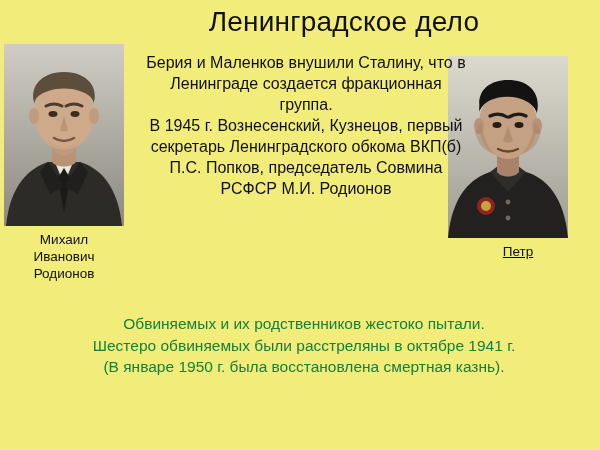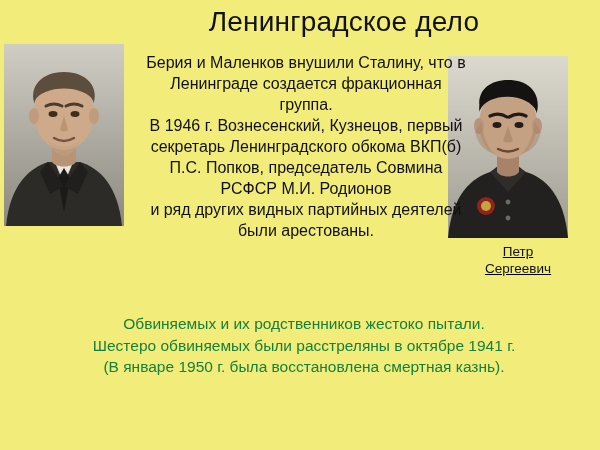--- a/index.html
+++ b/index.html
@@ -133,20 +133,25 @@
         <ellipse cx="49" cy="70" rx="4.5" ry="3" fill="#3b2d22"></ellipse>
         <ellipse cx="71" cy="70" rx="4.5" ry="3" fill="#3b2d22"></ellipse>
 
         <path d="M60 72 L56 86 q4 3 8 0 Z" fill="#bd9473"></path>
 
         <path d="M50 94 q10 6 20 0" stroke="#7a5440" stroke-width="2.5" fill="none" stroke-linecap="round"></path>
 
         <path d="M44 96 q16 14 32 0 q-4 14 -16 16 q-12 -2 -16 -16 Z" fill="#c3a084" opacity="0.5"></path>
       </svg>
     </div>
+    <div class="caption">
+      <div>Михаил</div>
+      <div>Иванович</div>
+      <div>Родионов</div>
+    </div>
   </div>
 
   <div class="person-right">
     <div class="photo">
       <svg width="120" height="182" viewBox="0 0 120 182" xmlns="http://www.w3.org/2000/svg">
         <defs>
           <linearGradient id="bgR" x1="0" y1="0" x2="0" y2="1">
             <stop offset="0%" stop-color="#dcd9cf"></stop>
             <stop offset="100%" stop-color="#9e9c92"></stop>
           </linearGradient>
@@ -182,28 +187,26 @@
         <path d="M60 70 L55 85 q5 3 10 0 Z" fill="#b18d72"></path>
 
         <path d="M50 93 q10 5 20 0" stroke="#6b4533" stroke-width="2.5" fill="none" stroke-linecap="round"></path>
 
         <path d="M33 66 q4 24 14 32 q-16 -4 -20 -22 Z" fill="#a3805f" opacity="0.45"></path>
         <path d="M87 66 q-4 24 -14 32 q16 -4 20 -22 Z" fill="#a3805f" opacity="0.45"></path>
       </svg>
     </div>
     <div class="caption">
       <div>Петр</div>
-      <div>Сергеевич</div>
     </div>
   </div>
 
   <div class="body-text">
     <p class="p">Берия и Маленков внушили Сталину,  что в Ленинграде создается фракционная группа.</p>
-    <p class="p">В 1946 г. Вознесенский, Кузнецов, первый секретарь Ленинградского обкома ВКП(б) П.С. Попков, председатель Совмина РСФСР М.И. Родионов</p>
-    <p class="p">и ряд других видных партийных деятелей были арестованы.</p>
+    <p class="p">В 1945 г. Вознесенский, Кузнецов, первый секретарь Ленинградского обкома ВКП(б) П.С. Попков, председатель Совмина РСФСР М.И. Родионов</p>
   </div>
 
   <div class="bottom-text">
     <div class="line">Обвиняемых и их родственников жестоко пытали.</div>
     <div class="line">Шестеро обвиняемых были расстреляны в октябре 1941 г.</div>
     <div class="line">(В январе 1950 г. была восстановлена смертная казнь).</div>
   </div>
 
 </div>
 

